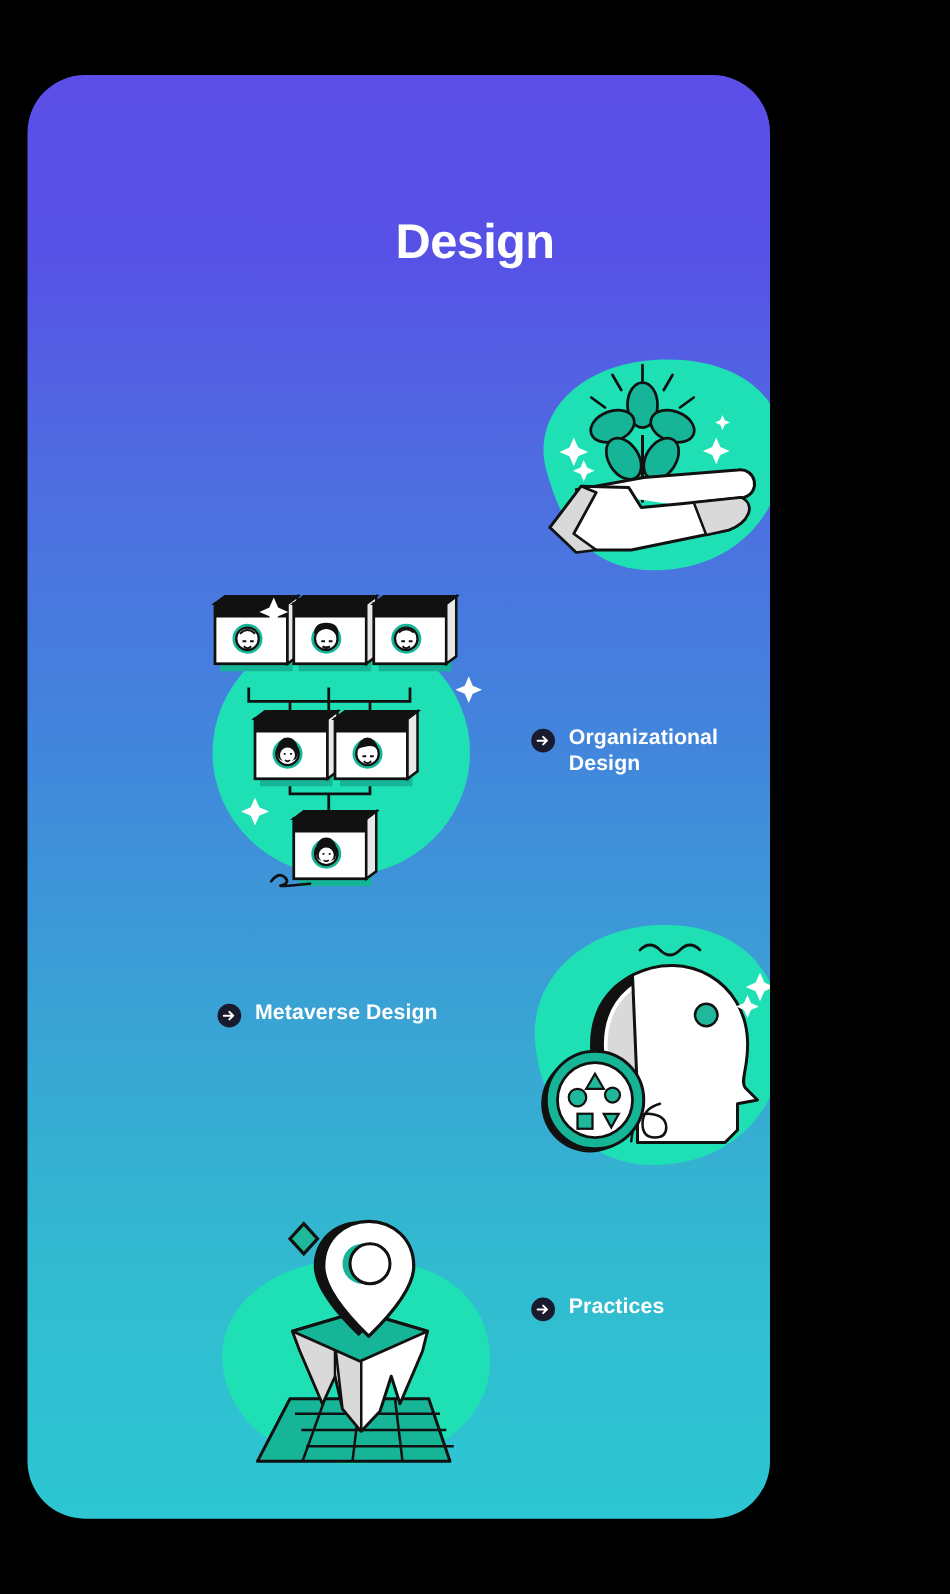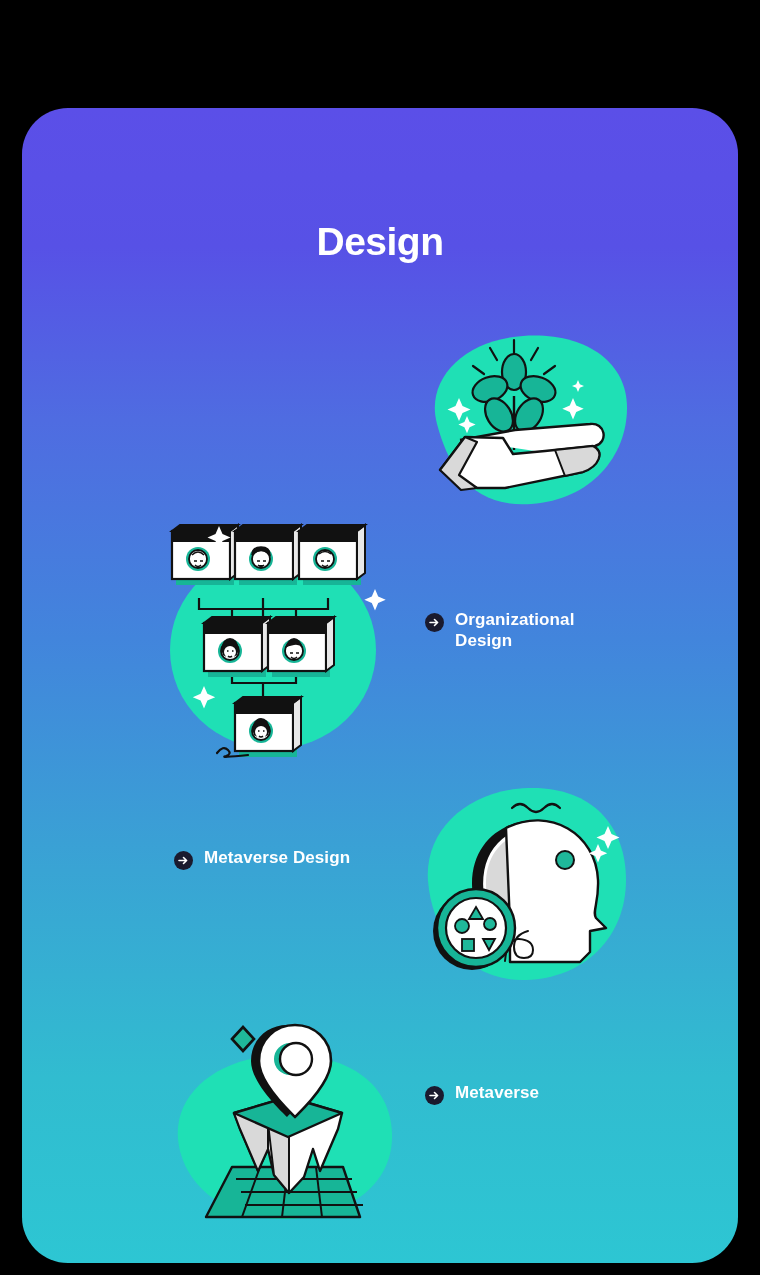--- a/index.html
+++ b/index.html
@@ -1,44 +1,43 @@
 <!DOCTYPE html>
 <html><head>
 <meta charset="utf-8">
 <style>
   html,body{margin:0;padding:0;background:#000;}
   body{width:760px;height:1275px;position:relative;
        font-family:"Liberation Sans","DejaVu Sans",sans-serif;overflow:hidden;}
 
   #card{
-    position:absolute;left:22px;top:60px;width:716px;height:1155px;
+    position:absolute;left:22px;top:60px;width:594px;height:1155px;
     border-radius:46px;overflow:hidden;
     background:linear-gradient(180deg,#5b4fe8 0%,#5751e6 12%,#4f6ce1 27%,#4285dc 46%,#39a4d4 66%,#31bcd0 84%,#2dc6d3 100%);
-    margin-top:48px;
   }
 
   #title{
     position:absolute;left:0;top:112px;width:716px;text-align:center;
     color:#ffffff;font-size:39px;font-weight:bold;letter-spacing:-0.5px;
   }
 
   
   .row{position:absolute;display:flex;align-items:flex-start;gap:11px;}
   .bullet{
     width:19px;height:19px;border-radius:50%;background:#1a1a2e;
     flex:0 0 19px;margin-top:3px;display:flex;align-items:center;justify-content:center;
   }
   .bullet svg{display:block;}
   .rowlabel{
     color:#ffffff;font-size:17px;font-weight:bold;line-height:1.22;
     letter-spacing:0.1px;white-space:pre-line;
   }
 
   #row1{left:143px;top:278px;}
-  #row2{left:403px;top:502px;}
+  #row2{left:403px;top:520px;}
   #row3{left:152px;top:740px;}
   #row4{left:403px;top:975px;}
 
   
   .illu{position:absolute;}
   #illu1{left:393px;top:212px;width:225px;height:195px;}
   #illu2{left:140px;top:415px;width:230px;height:245px;}
   #illu3{left:388px;top:668px;width:232px;height:218px;}
   #illu4{left:148px;top:903px;width:235px;height:218px;}
   .illu svg{display:block;width:100%;height:100%;}
@@ -243,16 +242,16 @@
     </span>
     <span class="rowlabel">Metaverse Design</span>
   </div>
 
   <div class="row" id="row4">
     <span class="bullet">
       <svg width="11" height="11" viewBox="0 0 11 11">
           <path d="M1 5.5 H8 M5.5 2.5 L8.6 5.5 L5.5 8.5" stroke="#ffffff" stroke-width="1.6" fill="none" stroke-linecap="round" stroke-linejoin="round"></path>
         </svg>
     </span>
-    <span class="rowlabel">Metaverse</span>
+    <span class="rowlabel">Practices</span>
   </div>
 
 </div>
 
 </body></html>

